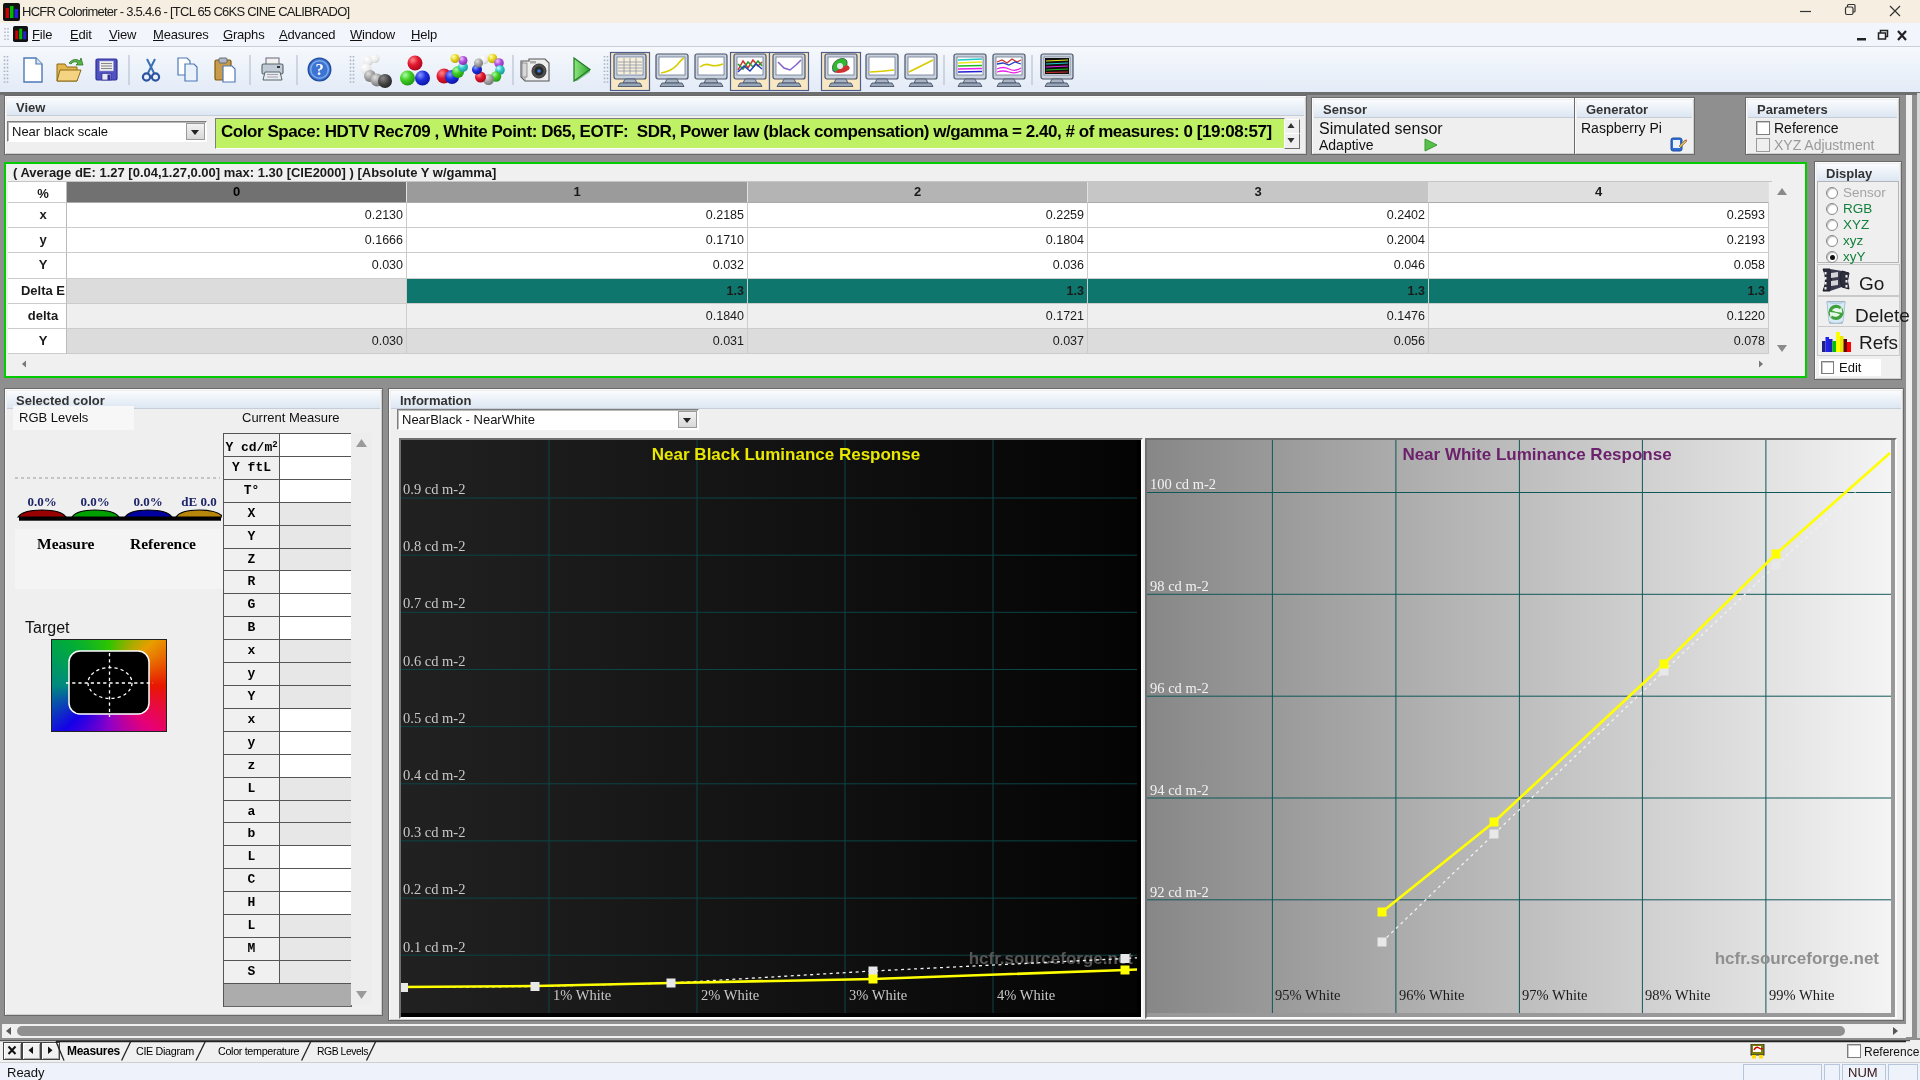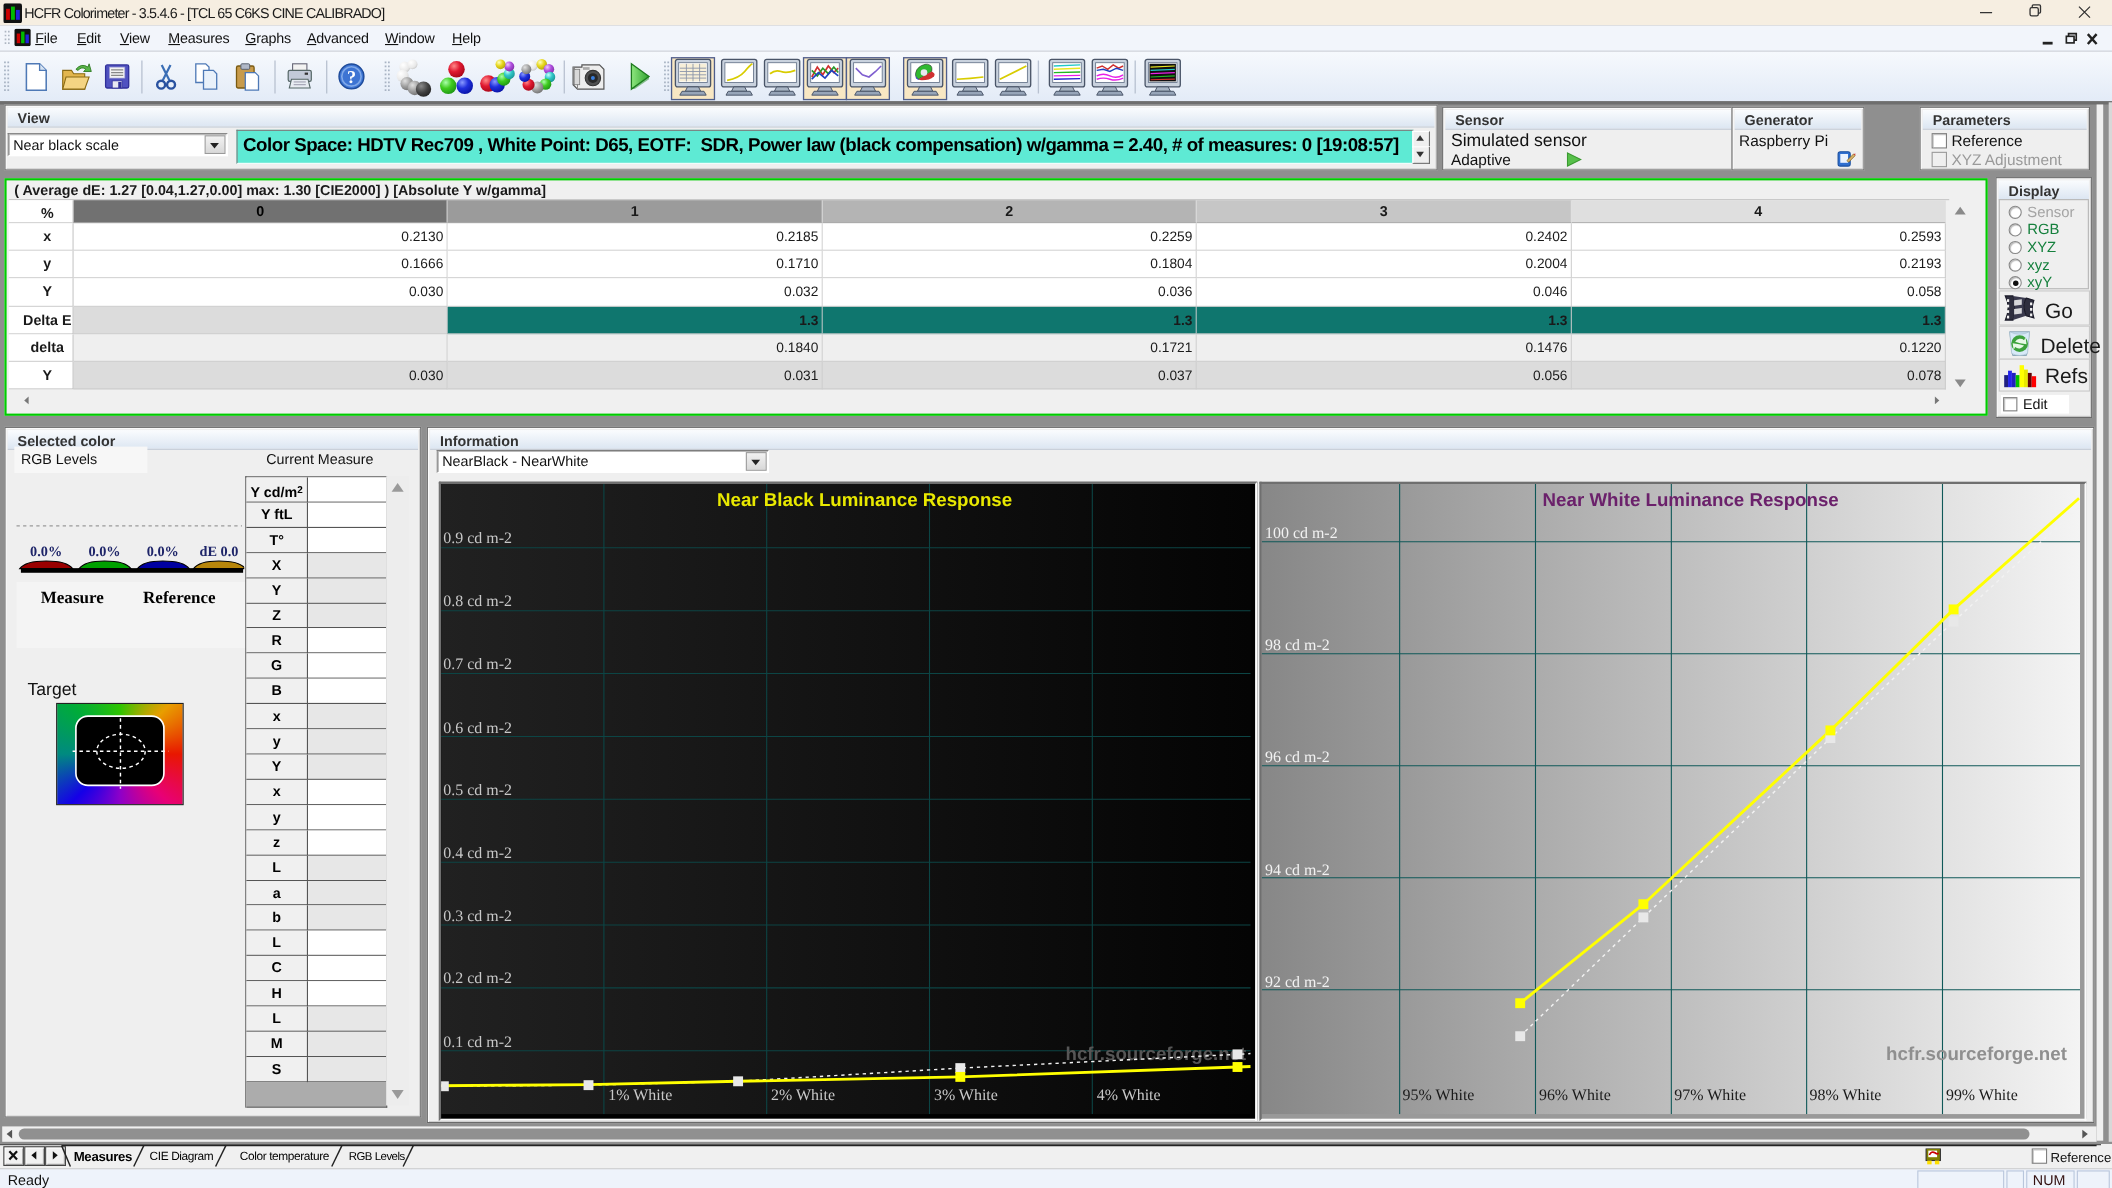--- a/index.html
+++ b/index.html
@@ -16,21 +16,21 @@
 #dgrid .v{text-align:right;padding-right:3px;line-height:24px;background:#FFF;font-size:12.5px;}
 #dgrid .g1{background:#DCDCDC;}
 #dgrid .g2{background:#EFEFEF;}
 #dgrid .gr{background:#0f766e;font-weight:bold;}
 .cb{position:absolute;background:#FFF;border:1px solid #7E7E7E;box-shadow:inset 1px 1px 0 #C8C8C8;}
 .radio{position:absolute;width:10px;height:10px;border-radius:50%;background:#FFF;border:1px solid #888;box-shadow:inset 1px 1px 1px #BBB;}
 .rdot{position:absolute;left:2.5px;top:2.5px;width:5px;height:5px;border-radius:50%;background:#111;}
 .rlab{position:absolute;left:25px;top:3px;font-size:13.5px;color:#15803d;}
 .dbtn{position:absolute;left:2px;width:81px;height:33px;background:#EFEFEF;border:1px solid #C9C9C9;}
 .dbtn span{position:absolute;top:8px;font-size:19px;color:#1a1a1a;}
-#cmtable{position:absolute;left:218px;top:44px;display:grid;grid-template-columns:56px 72px;grid-auto-rows:22.92px;border-top:1px solid #555;border-left:1px solid #555;}
+#cmtable{position:absolute;left:218px;top:44px;display:grid;grid-template-columns:56px 72px;grid-auto-rows:22.92px;border-top:1px solid #555;border-left:1px solid #555;font-family:Liberation Mono, monospace;}
 #cmtable .cl{background:#F0F0F0;font-weight:bold;font-size:13px;color:#000;text-align:center;line-height:22px;border-right:1px solid #555;border-bottom:1px solid #555;}
 #cmtable .cv{background:#E7E7E7;border-right:1px solid #555;border-bottom:1px solid #555;}
 #cmtable .cv.w{background:#FFF;}
 .tbtn{position:absolute;top:2px;width:17px;height:16px;background:#F1F1F1;border:1px solid #444;box-shadow:inset 1px 1px 0 #FFF,inset -1px -1px 0 #AAA;}
 #toolbar{left:0;top:47px;width:1920px;height:45px;background:linear-gradient(#F6F9FD,#E3EBF7);}
 #clienttop{left:0;top:92px;width:1920px;height:3px;background:#6E6E6E;}
 .panel{background:#EFEFEF;border:1px solid #6A6A6A;box-shadow:inset 1px 1px 0 #FBFBFB, inset -1px -1px 0 #CFCFCF;}
 .phead{position:absolute;left:2px;top:2px;right:2px;height:17px;background:linear-gradient(#FAFCFE,#DCE6F2);border-bottom:1px solid #C5CDD8;}
 .phead span{position:absolute;left:9px;top:2px;font-weight:bold;font-size:13px;color:#333;}
 .sunken{background:#FFF;border-style:solid;border-width:1px;border-color:#7E7E7E #FFFFFF #FFFFFF #7E7E7E;box-shadow:inset 1px 1px 0 #B9B9B9;}
@@ -344,21 +344,21 @@
 
 <div class="abs panel" id="viewpanel" style="left:4px;top:95px;width:1301px;height:58px">
   <div class="phead">
       <span>View</span>
     </div>
 </div>
 <div class="abs sunken combo" style="left:7px;top:121px;width:198px;height:19px">
   <div style="position:absolute;left:4px;top:2px;font-size:13px;color:#111">Near black scale</div>
   <div class="arrowbtn"></div>
 </div>
-<div class="abs" id="infobox" style="left:215px;top:118px;width:1068px;height:29px;background:#5eead4;border-style:solid;border-width:1px;border-color:#7E7E7E #FFFFFF #FFFFFF #7E7E7E;text-align:right;">
+<div class="abs" id="infobox" style="left:215px;top:118px;width:1068px;height:29px;background:#bef264;border-style:solid;border-width:1px;border-color:#7E7E7E #FFFFFF #FFFFFF #7E7E7E;text-align:right;">
   <div style="position:absolute;left:5px;top:3px;font-size:17px;font-weight:bold;color:#000;letter-spacing:-0.45px;white-space:nowrap">Color Space: HDTV Rec709 , White Point: D65, EOTF:&nbsp; SDR, Power law (black compensation) w/gamma = 2.40, # of measures: 0 [19:08:57]</div>
 </div>
 <div class="abs gbtn" style="left:1284px;top:119px;width:14px;height:14px"></div>
 <div class="abs gbtn" style="left:1284px;top:133px;width:14px;height:14px"></div>
 <svg class="abs" style="left:1284px;top:119px" width="14" height="28">
     <path d="M7 4 L10.5 9 L3.5 9 Z" fill="#333"></path>
     <path d="M7 24 L10.5 19 L3.5 19 Z" fill="#333"></path>
   </svg>
 
 <div class="abs panel" style="left:1311px;top:97px;width:306px;height:56px">

